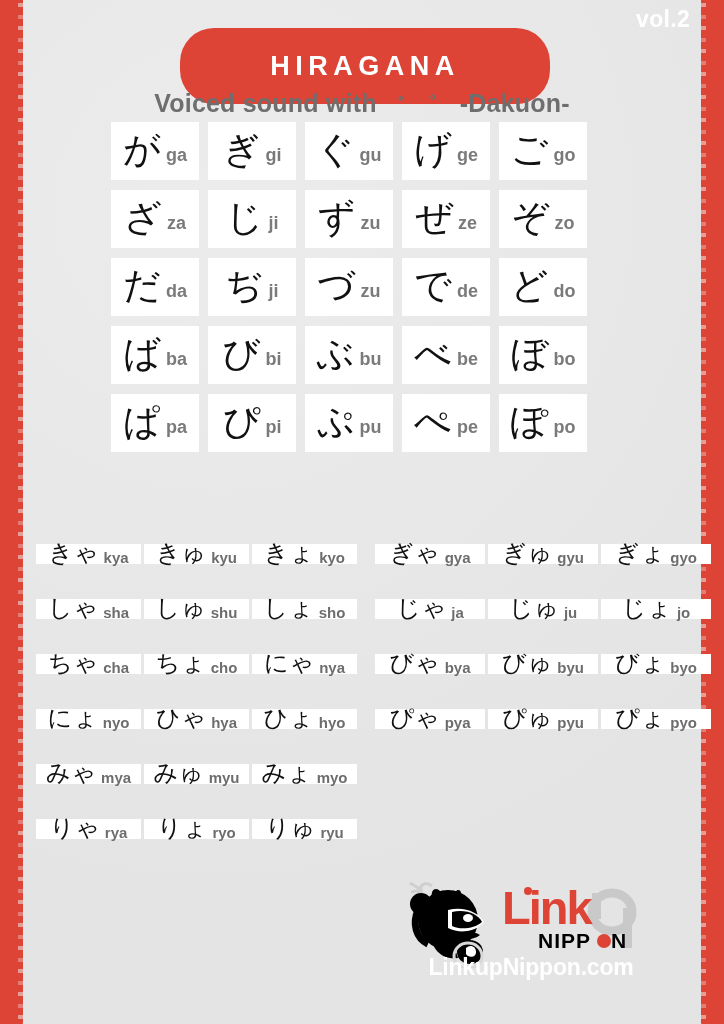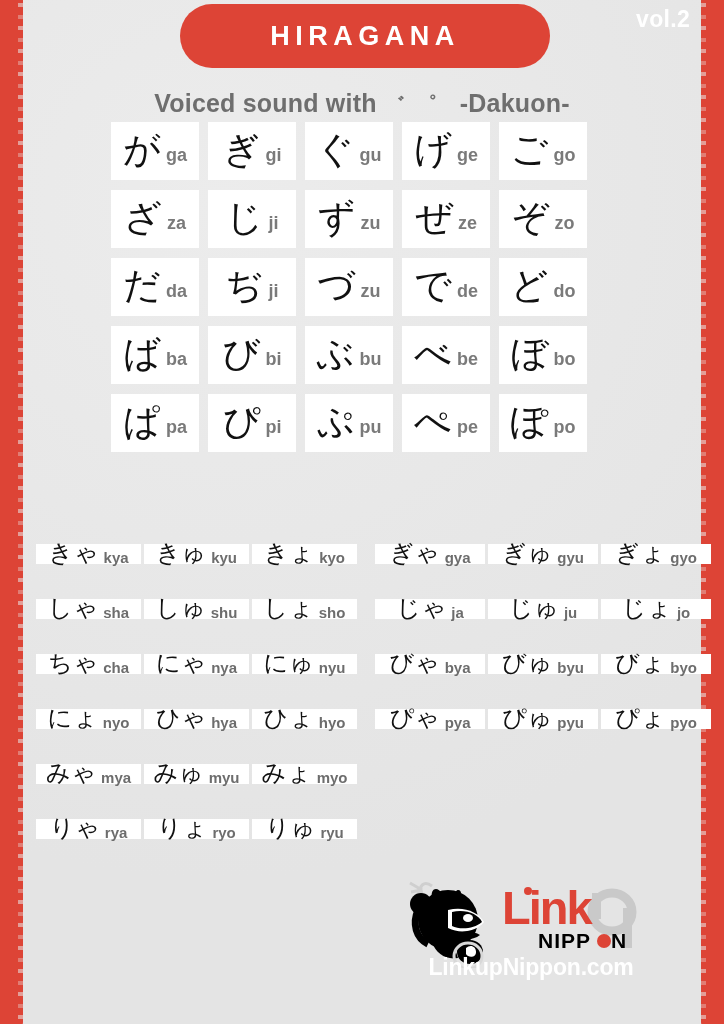--- a/index.html
+++ b/index.html
@@ -58,23 +58,23 @@
     right: 34px;
     color: #ffffff;
     font-size: 23px;
     font-weight: 700;
     letter-spacing: .3px;
   }
 
   #title-pill {
     position: absolute;
     left: 180px;
-    top: 4px;
+    top: 28px;
     width: 370px;
-    height: 64px;
+    height: 76px;
     background: #dd4436;
     border-radius: 34px;
     display: flex;
     align-items: center;
     justify-content: center;
   }
   #title-pill .title-text {
     color: #ffffff;
     font-size: 27px;
     font-weight: 700;
@@ -358,26 +358,26 @@
         </div>
         <div class="y-cell">
           <span class="kana">しょ</span>
           <span class="romaji">sho</span>
         </div>
         <div class="y-cell">
           <span class="kana">ちゃ</span>
           <span class="romaji">cha</span>
         </div>
         <div class="y-cell">
+          <span class="kana">ちょ</span>
+          <span class="romaji">cho</span>
+        </div>
+        <div class="y-cell">
           <span class="kana">にゃ</span>
           <span class="romaji">nya</span>
-        </div>
-        <div class="y-cell">
-          <span class="kana">にゅ</span>
-          <span class="romaji">nyu</span>
         </div>
         <div class="y-cell">
           <span class="kana">にょ</span>
           <span class="romaji">nyo</span>
         </div>
         <div class="y-cell">
           <span class="kana">ひゃ</span>
           <span class="romaji">hya</span>
         </div>
         <div class="y-cell">

